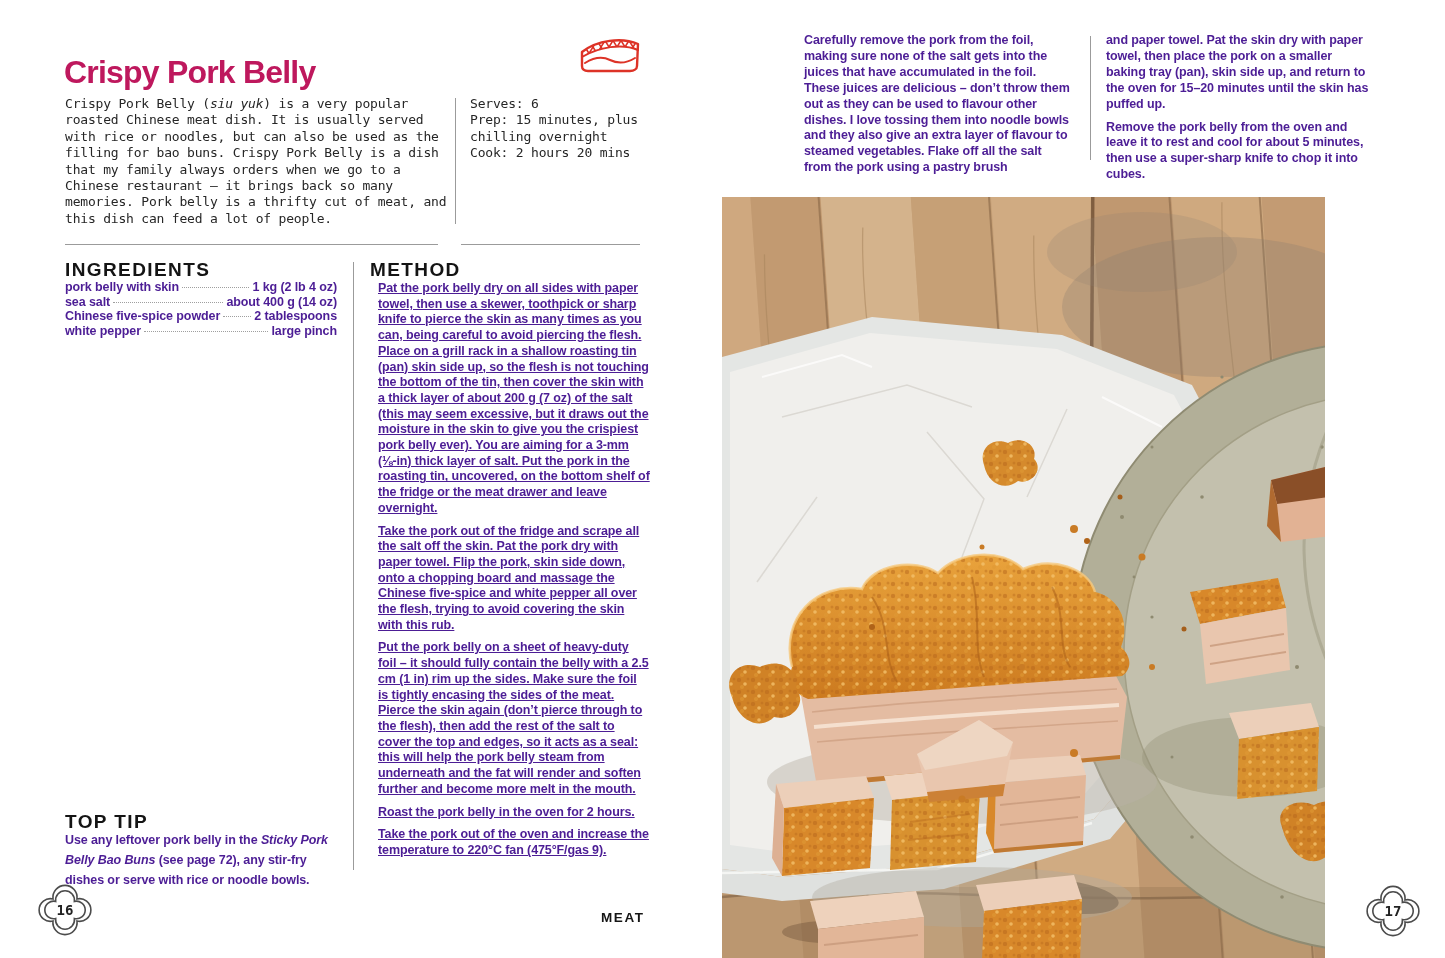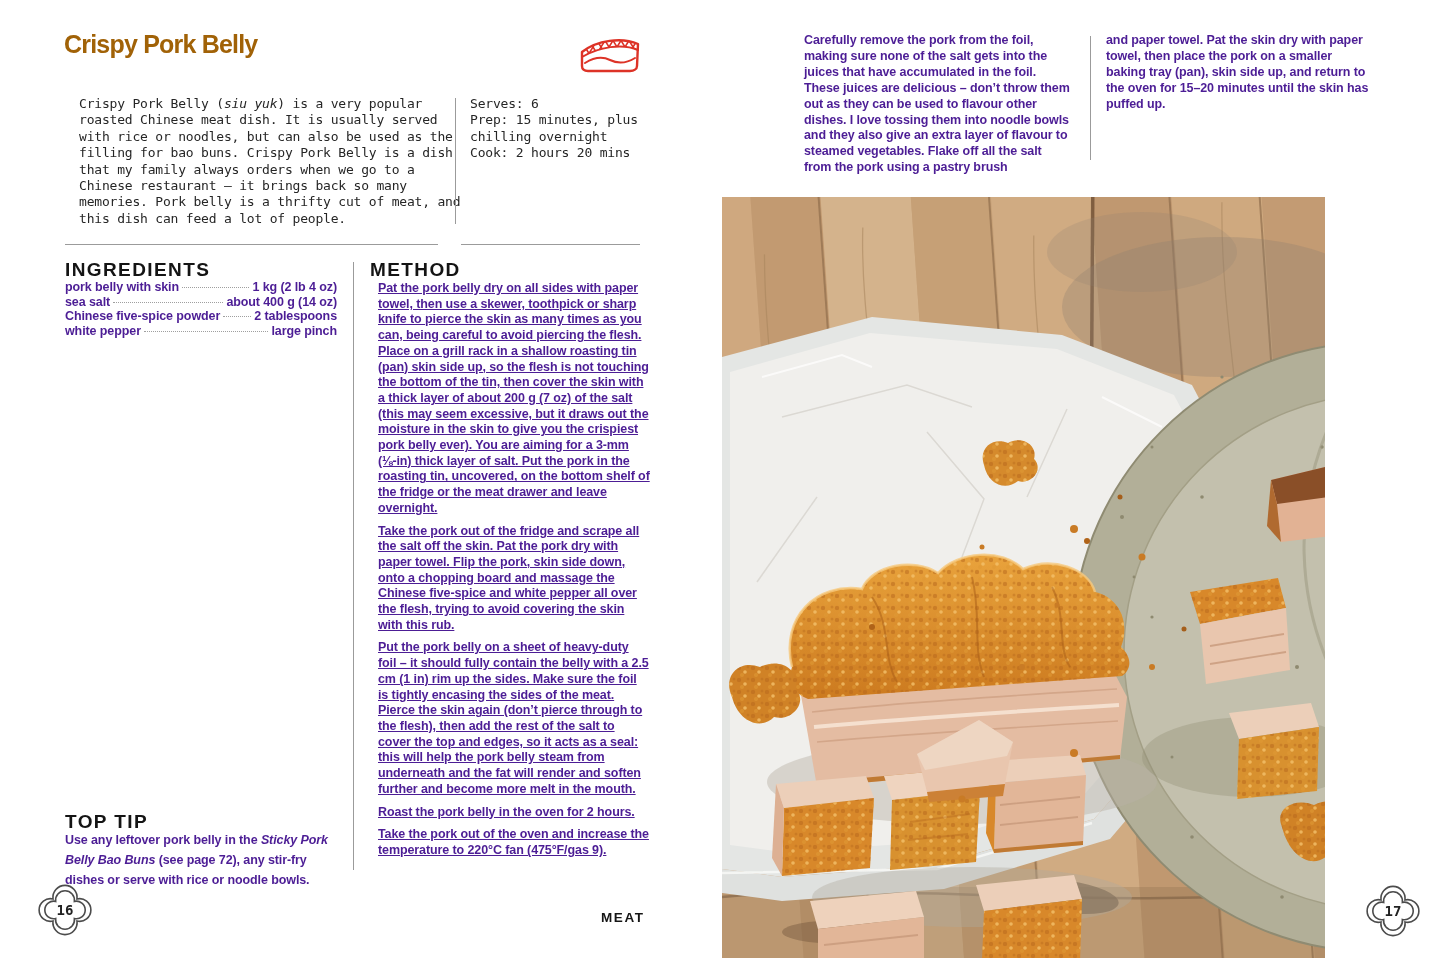--- a/index.html
+++ b/index.html
@@ -5,21 +5,21 @@
   html,body{margin:0;padding:0;}
   body{
     width:1445px;height:958px;position:relative;background:#ffffff;
     font-family:"Liberation Sans", sans-serif;overflow:hidden;
   }
   .abs{position:absolute;}
 
   
   .title{
     font-family:"Liberation Sans", sans-serif;
-    font-weight:700;font-size:25px;letter-spacing:-0.8px;color:#a16207;
+    font-weight:700;font-size:32px;letter-spacing:-0.8px;color:#be185d;margin-top:24px;
   }
   .mono{
     font-family:"DejaVu Sans Mono", monospace;
     font-size:13px;line-height:16.4px;color:#262626;letter-spacing:-0.2px;
   }
   .heading{
     font-family:"Liberation Sans", sans-serif;
     font-weight:700;font-size:19px;letter-spacing:1.4px;color:#141414;
   }
   .body-sans{
@@ -66,21 +66,21 @@
       <path d="M5,25 C22,15 45,11 61,18" stroke-width="2"></path>
       <g clip-path="url(#crackBand)" stroke-width="1.6">
         <path d="M-8,2 L8,28 M0,2 L16,28 M8,2 L24,28 M16,2 L32,28 M24,2 L40,28 M32,2 L48,28 M40,2 L56,28 M48,2 L64,28 M56,2 L72,28"></path>
         <path d="M16,2 L0,28 M24,2 L8,28 M32,2 L16,28 M40,2 L24,28 M48,2 L32,28 M56,2 L40,28 M64,2 L48,28 M72,2 L56,28"></path>
       </g>
       <path d="M8,31 C16,26 25,24 33,28 C41,32 50,31 58,26" stroke-width="2"></path>
     </g>
   </svg>
 </div>
 
-<div class="abs mono" style="left:65px;top:96px;width:392px;margin-left:14px;">
+<div class="abs mono" style="left:65px;top:96px;width:392px;">
   <span>Crispy Pork Belly (</span><span class="it">siu yuk</span><span>) is a very popular roasted Chinese meat dish. It is usually served with rice or noodles, but can also be used as the filling for bao buns. Crispy Pork Belly is a dish that my family always orders when we go to a Chinese restaurant – it brings back so many memories. Pork belly is a thrifty cut of meat, and this dish can feed a lot of people.</span>
 </div>
 
 <div class="abs rule-v" style="left:455px;top:98px;height:126px;"></div>
 
 <div class="abs mono" style="left:470px;top:96px;width:180px;">
   <div>Serves: 6</div>
   <div>Prep: 15 minutes, plus chilling overnight</div>
   <div>Cook: 2 hours 20 mins</div>
 </div>
@@ -143,20 +143,21 @@
 <div class="abs footer-meat" style="left:601px;top:910px;">MEAT</div>
 
 <div class="abs body-sans" style="left:804px;top:33px;width:266px;line-height:15.9px;">
   <p>Carefully remove the pork from the foil, making sure none of the salt gets into the juices that have accumulated in the foil. These juices are delicious – don’t throw them out as they can be used to flavour other dishes. I love tossing them into noodle bowls and they also give an extra layer of flavour to steamed vegetables. Flake off all the salt from the pork using a pastry brush</p>
 </div>
 
 <div class="abs rule-v" style="left:1090px;top:36px;height:124px;"></div>
 
 <div class="abs body-sans" style="left:1106px;top:33px;width:268px;line-height:15.9px;">
   <p>and paper towel. Pat the skin dry with paper towel, then place the pork on a smaller baking tray (pan), skin side up, and return to the oven for 15–20 minutes until the skin has puffed up.</p>
+  <p>Remove the pork belly from the oven and leave it to rest and cool for about 5 minutes, then use a super-sharp knife to chop it into cubes.</p>
 </div>
 
 <div class="abs" style="left:722px;top:197px;width:603px;height:761px;">
   <svg width="603" height="761" viewBox="0 0 603 761">
     <defs>
       <linearGradient id="crackGrad" x1="0" y1="0" x2="0" y2="1">
         <stop offset="0" stop-color="#e9a33c"></stop>
         <stop offset="1" stop-color="#cc7a1f"></stop>
       </linearGradient>
       <pattern id="crackTex" width="14" height="12" patternUnits="userSpaceOnUse">

